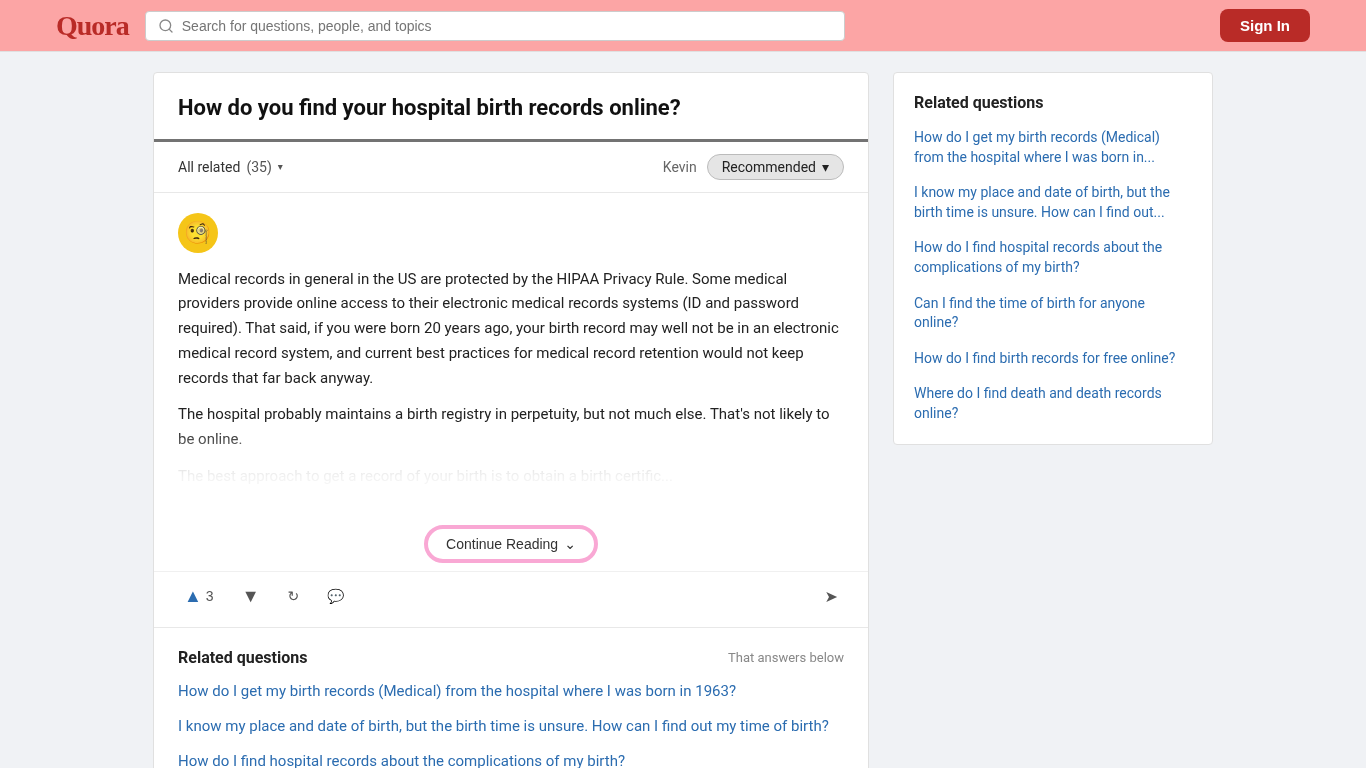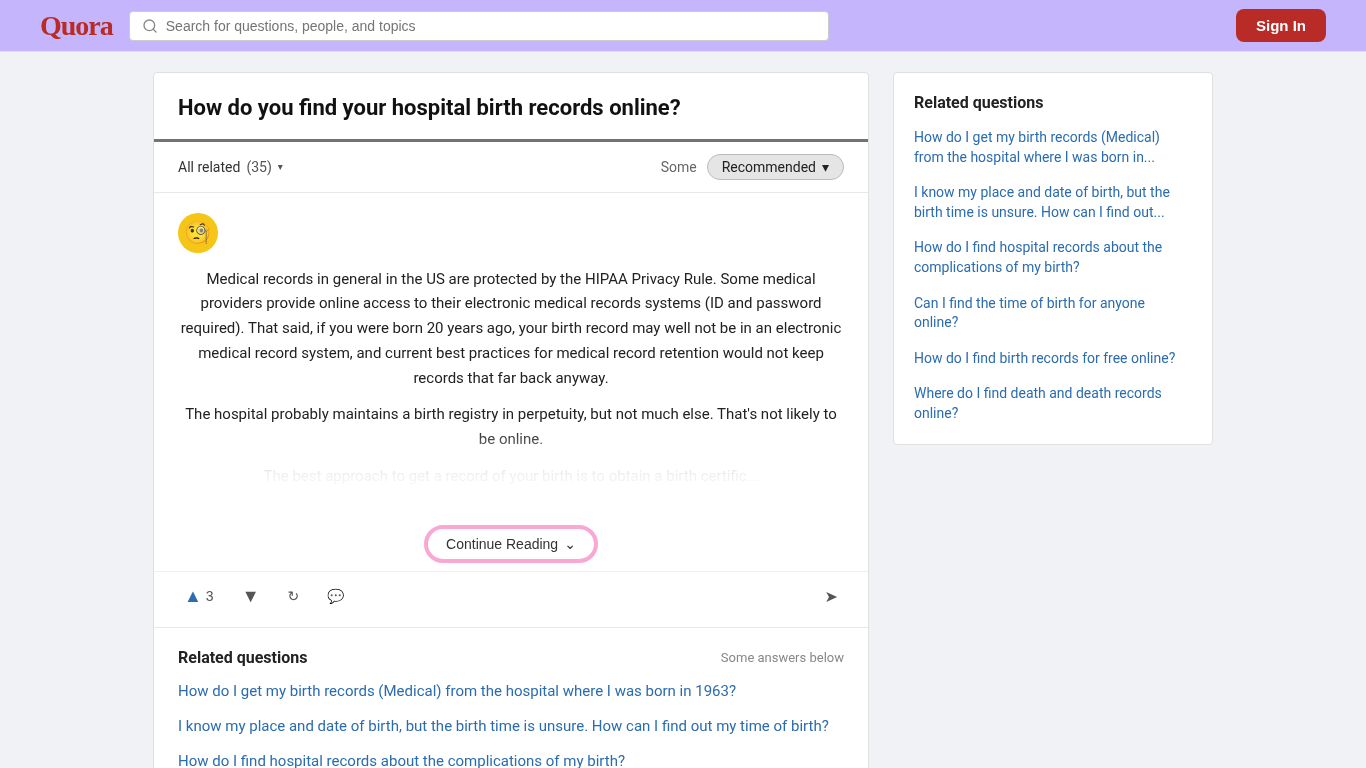--- a/index.html
+++ b/index.html
@@ -5,23 +5,23 @@
     * { box-sizing: border-box; margin: 0; padding: 0; }
     body {
       font-family: -apple-system, BlinkMacSystemFont, 'Segoe UI', Roboto, sans-serif;
       background: #f0f2f5;
       color: #333;
       font-size: 15px;
     }
 
     
     .header {
-      background: #c4b5fd;
+      background: #fca5a5;
       border-bottom: 1px solid #e0e0e0;
-      padding: 0 40px;
+      padding: 0 56px;
       height: 52px;
       display: flex;
       align-items: center;
       gap: 16px;
       position: fixed;
       top: 0;
       left: 0;
       right: 0;
       z-index: 100;
     }
@@ -190,21 +190,20 @@
     .author-meta strong {
       color: #222;
     }
     .answer-text {
       font-size: 15px;
       line-height: 1.65;
       color: #222;
     }
     .answer-text p {
       margin-bottom: 12px;
-      text-align: center;
     }
     .answer-text p:last-child {
       margin-bottom: 0;
     }
     .faded-text {
       color: #aaa;
     }
 
     
     .continue-reading-container {
@@ -348,21 +347,21 @@
         <h1 class="question-title">How do you find your hospital birth records online?</h1>
       </div>
 
       <div class="filter-bar">
         <div class="all-related">
           <span>All related</span>
           <span class="count">(35)</span>
           <span class="chevron-down">▾</span>
         </div>
         <div class="sort-area">
-          <span class="sort-label">Some</span>
+          <span class="sort-label">Kevin</span>
           <div class="sort-dropdown">
             <span>Recommended</span>
             <span>▾</span>
           </div>
         </div>
       </div>
 
       <div class="answer-area">
         <div class="author-row">
           <div class="avatar">
@@ -399,21 +398,21 @@
           <span>💬</span>
         </button>
         <button class="action-btn" style="margin-left:auto;">
           <span class="share-icon">➤</span>
         </button>
       </div>
 
       <div class="related-in-card">
         <div class="related-header-row">
           <span class="related-title">Related questions</span>
-          <span class="more-answers">Some answers below</span>
+          <span class="more-answers">That answers below</span>
         </div>
         <div id="related-links-container">
             <a href="#" class="related-link">How do I get my birth records (Medical) from the hospital where I was born in 1963?</a>
             <a href="#" class="related-link">I know my place and date of birth, but the birth time is unsure. How can I find out my time of birth?</a>
             <a href="#" class="related-link">How do I find hospital records about the complications of my birth?</a>
           </div>
       </div>
 
     </div>
   </div>

